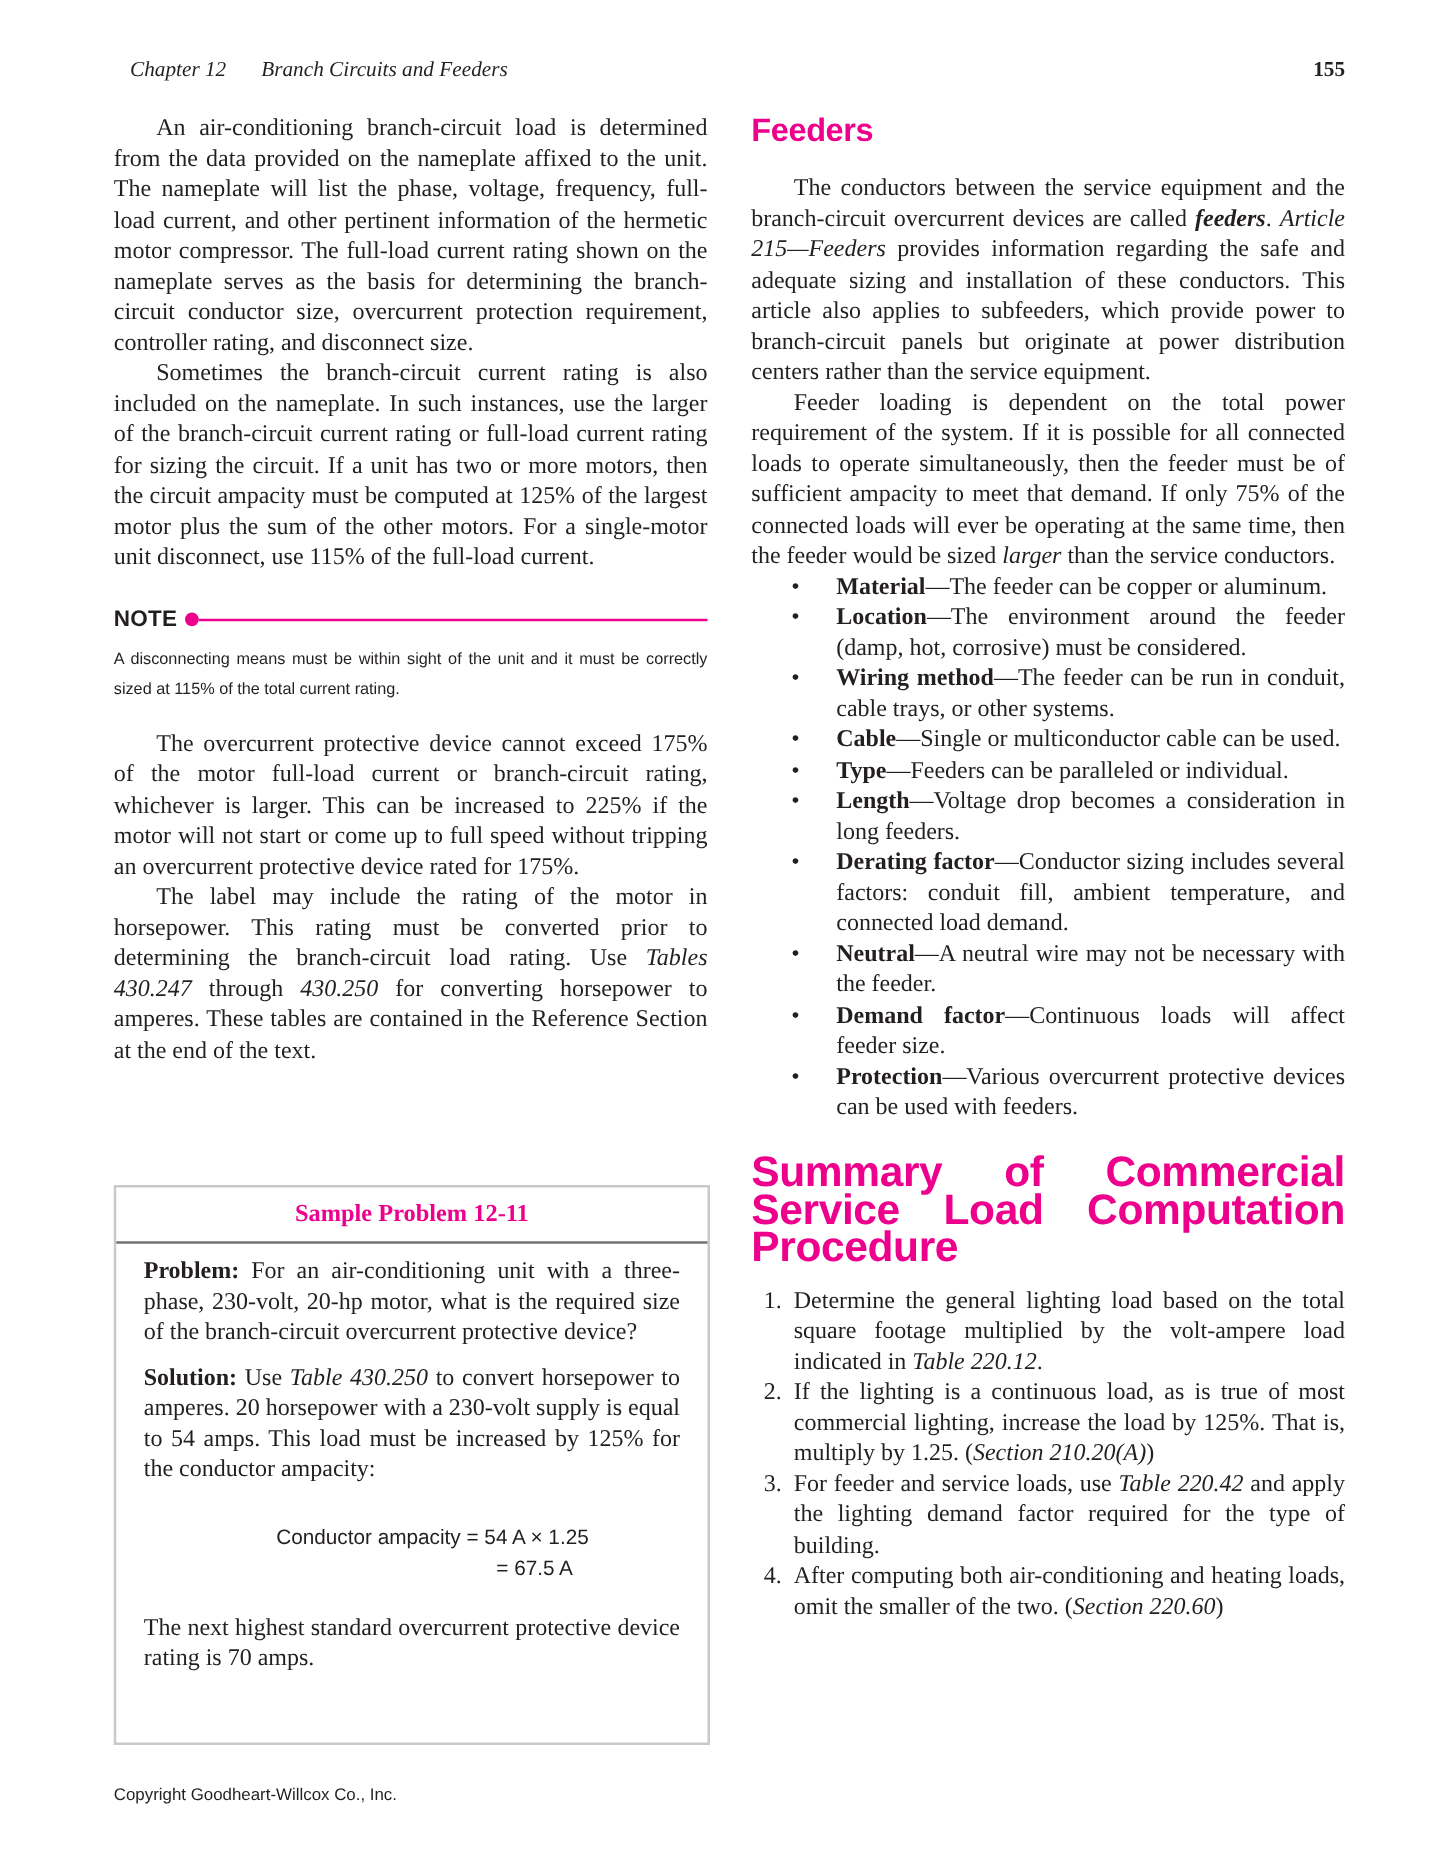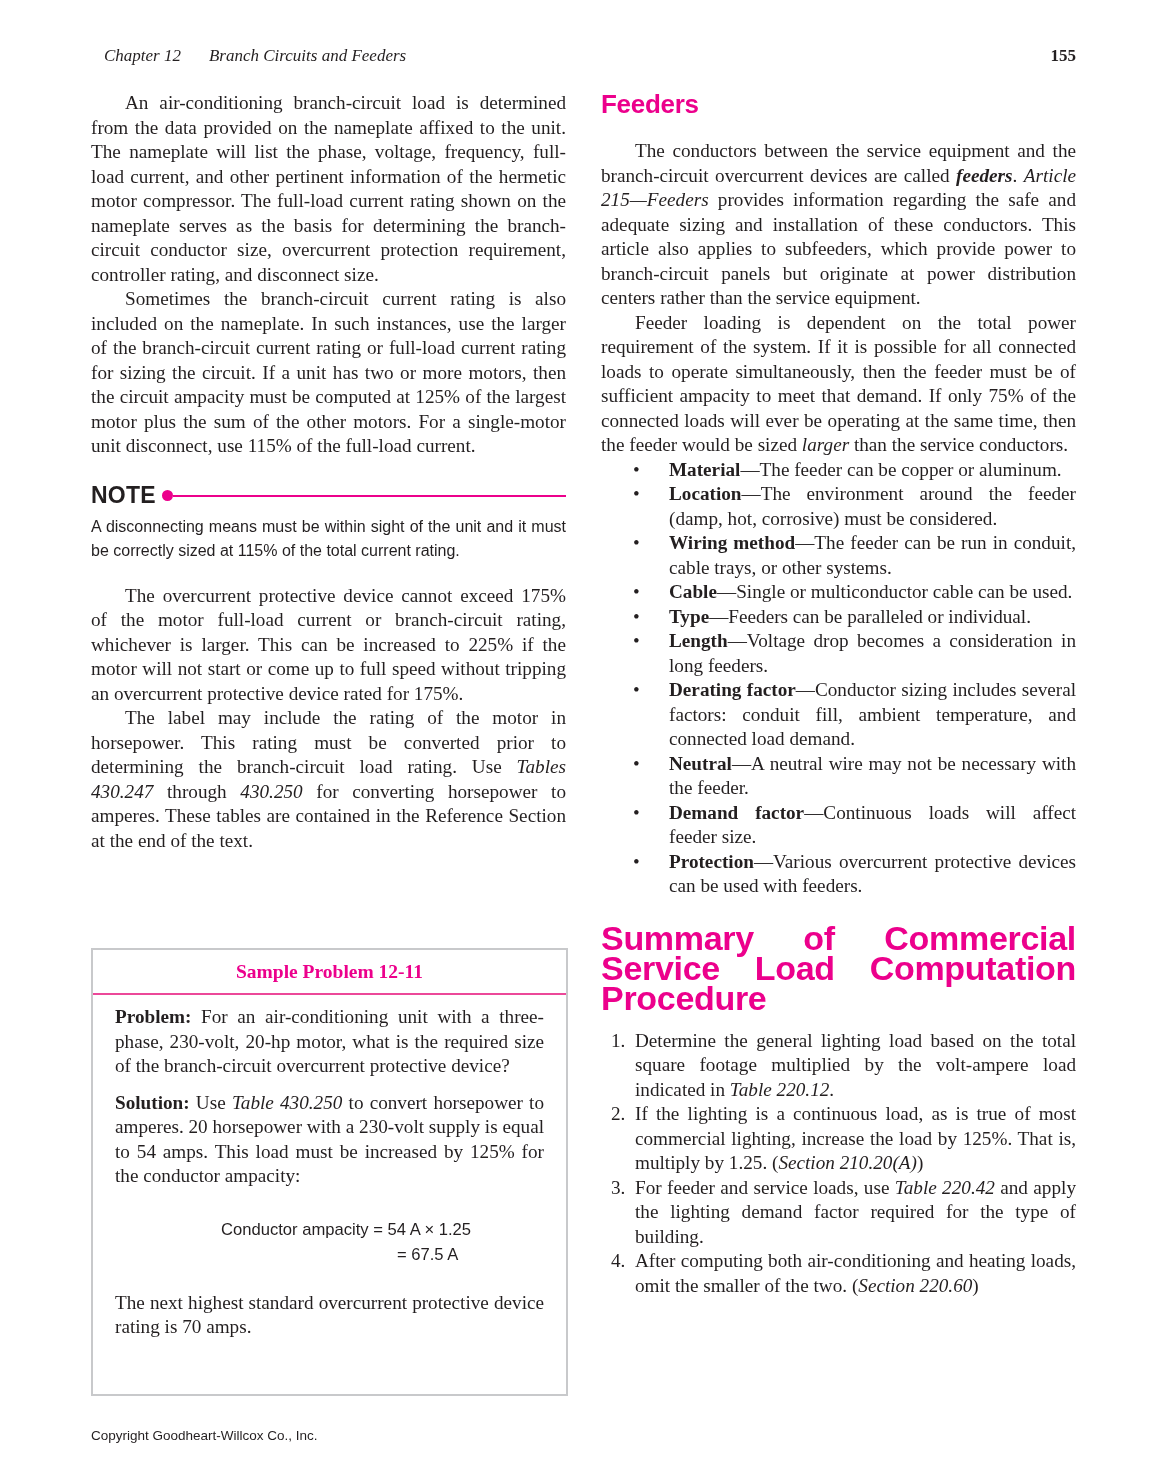--- a/index.html
+++ b/index.html
@@ -17,29 +17,29 @@
   .col-right { left: 601px; top: 91px; width: 475px; }
 
   p { margin: 0; }
   p.indent { text-indent: 34px; }
   em { font-style: italic; }
   .bi { font-weight: bold; font-style: italic; }
   b { font-weight: bold; }
 
   .note { margin-top: 22px; }
   .note-head { display: flex; align-items: center; height: 30px; }
-  .note-title { font-family: "Liberation Sans", "DejaVu Sans", sans-serif; font-weight: bold; font-size: 23px; letter-spacing: 0.2px; }
+  .note-title { font-family: "Liberation Sans", "DejaVu Sans", sans-serif; font-weight: bold; font-size: 18px; letter-spacing: 0.2px; }
   .note-dot { width: 11px; height: 11px; border-radius: 50%; background: #ec008c; margin-left: 6px; flex: 0 0 auto; }
   .note-line { flex: 1; height: 2px; background: #ec008c; }
-  .note-body { font-family: "Liberation Sans", "DejaVu Sans", sans-serif; font-size: 16px; line-height: 24.5px; margin-top: 4px; text-align: justify; }
+  .note-body { font-family: "Liberation Sans", "DejaVu Sans", sans-serif; font-size: 13px; line-height: 24.5px; margin-top: 4px; text-align: justify; }
 
   .gap { height: 20px; }
 
   .sample-box { position: absolute; left: 91px; top: 948px; width: 473px; height: 444px; border: 2px solid #c8c9cb; }
-  .sample-title { height: 43px; border-bottom: 2px solid #ec4899; text-align: center; color: #ec008c; font-weight: bold; font-size: 19.5px; line-height: 43px; }
+  .sample-title { height: 43px; border-bottom: 2px solid #737373; text-align: center; color: #ec008c; font-weight: bold; font-size: 19.5px; line-height: 43px; }
   .sample-body { padding: 10px 22px 0 22px; font-size: 19.2px; line-height: 24.5px; text-align: justify; }
   .sample-body p + p { margin-top: 12px; }
   .equation { font-family: Liberation Sans, sans-serif; font-size: 16.6px; line-height: 25px; margin: 28px 0 24px 0; position: relative; height: 50px; }
   .eq-line1 { position: absolute; left: 106px; top: 0; white-space: nowrap; }
   .eq-line2 { position: absolute; left: 282px; top: 25px; white-space: nowrap; }
 
   h2.sec { font-family: "Liberation Sans", "DejaVu Sans", sans-serif; color: #ec008c; font-weight: bold; margin: 0; letter-spacing: -0.3px; }
   h2.feeders { font-size: 26px; line-height: 30px; margin-top: -2px; margin-bottom: 20px; }
   h2.summary { font-size: 34px; line-height: 30px; margin-top: 24px; margin-bottom: 16px; }
 

